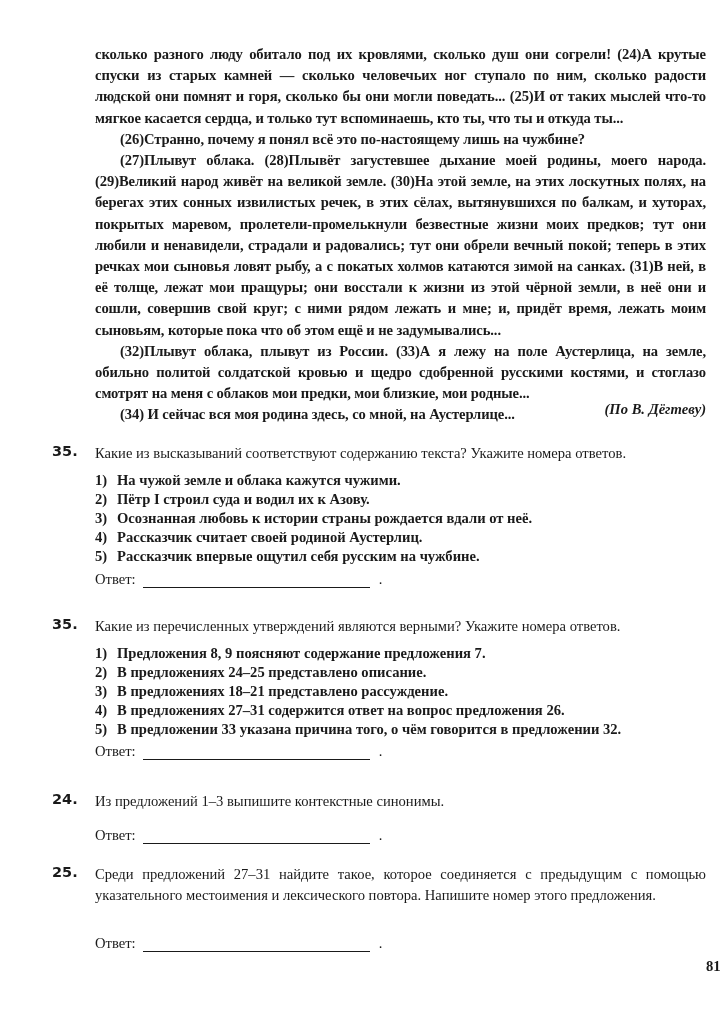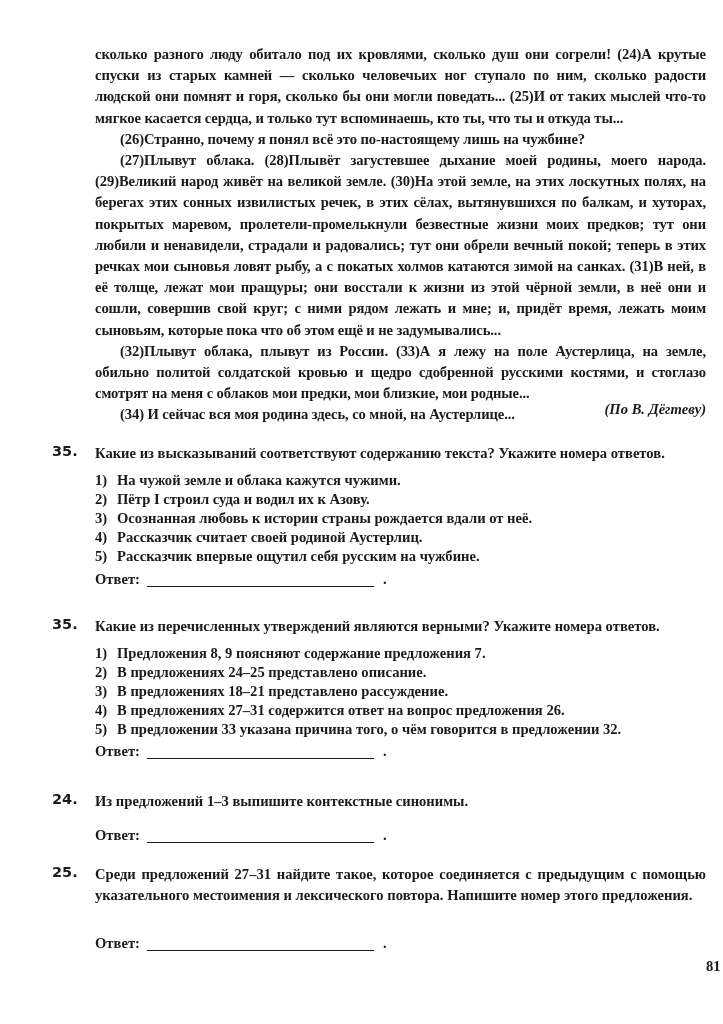--- a/index.html
+++ b/index.html
@@ -20,29 +20,29 @@
     font-size: 14.6px; font-style: italic; font-weight: bold;
   }
   .task { position: absolute; left: 0; width: 723px; }
   .task-num {
     position: absolute; left: 52px; top: 0;
     font-family: "DejaVu Sans", "Liberation Sans", sans-serif;
     font-weight: bold; font-size: 14.5px;
   }
   .task-q {
     position: absolute; left: 95px; top: 0; width: 611px;
-    font-size: 14.6px; line-height: 21.2px; font-weight: bold;
+    font-size: 14.6px; line-height: 21.2px; font-weight: normal;
     text-align: justify;
   }
   .options { position: absolute; left: 95px; top: 28px; width: 611px; margin: 0; padding: 0; list-style: none; }
   .options li {
     font-size: 14.6px; line-height: 19px; font-weight: bold; display: flex;
   }
   .options li .n { width: 22px; flex: 0 0 22px; }
-  .answer { position: absolute; left: 95px; font-size: 14.6px; font-weight: bold; display: flex; align-items: center; }
+  .answer { position: absolute; left: 95px; font-size: 14.6px; font-weight: normal; display: flex; align-items: flex-end; }
   .answer .line { display: inline-block; width: 227px; border-bottom: 1.2px solid #1a1a1a; margin-left: 7px; height: 14px; }
   .answer .dot { margin-left: 9px; }
   .page-num { position: absolute; left: 688px; top: 958px; font-size: 14.6px; font-weight: bold; margin-left: 18px; }
 </style>
 </head>
 <body>
 
 <div class="passage">
   <p>сколько разного люду обитало под их кровлями, сколько душ они согрели! (24)А крутые спуски из старых камней — сколько человечьих ног ступало по ним, сколько радости людской они помнят и горя, сколько бы они могли поведать... (25)И от таких мыслей что-то мягкое касается сердца, и только тут вспоминаешь, кто ты, что ты и откуда ты...</p>
   <p class="indent">(26)Странно, почему я понял всё это по-настоящему лишь на чужбине?</p>

